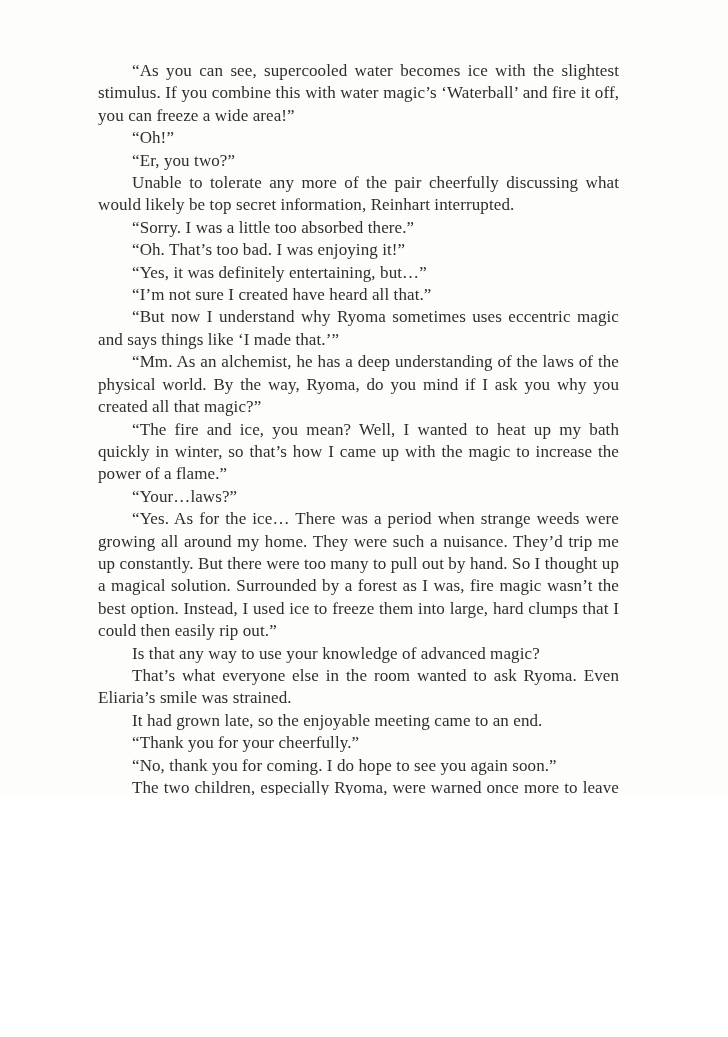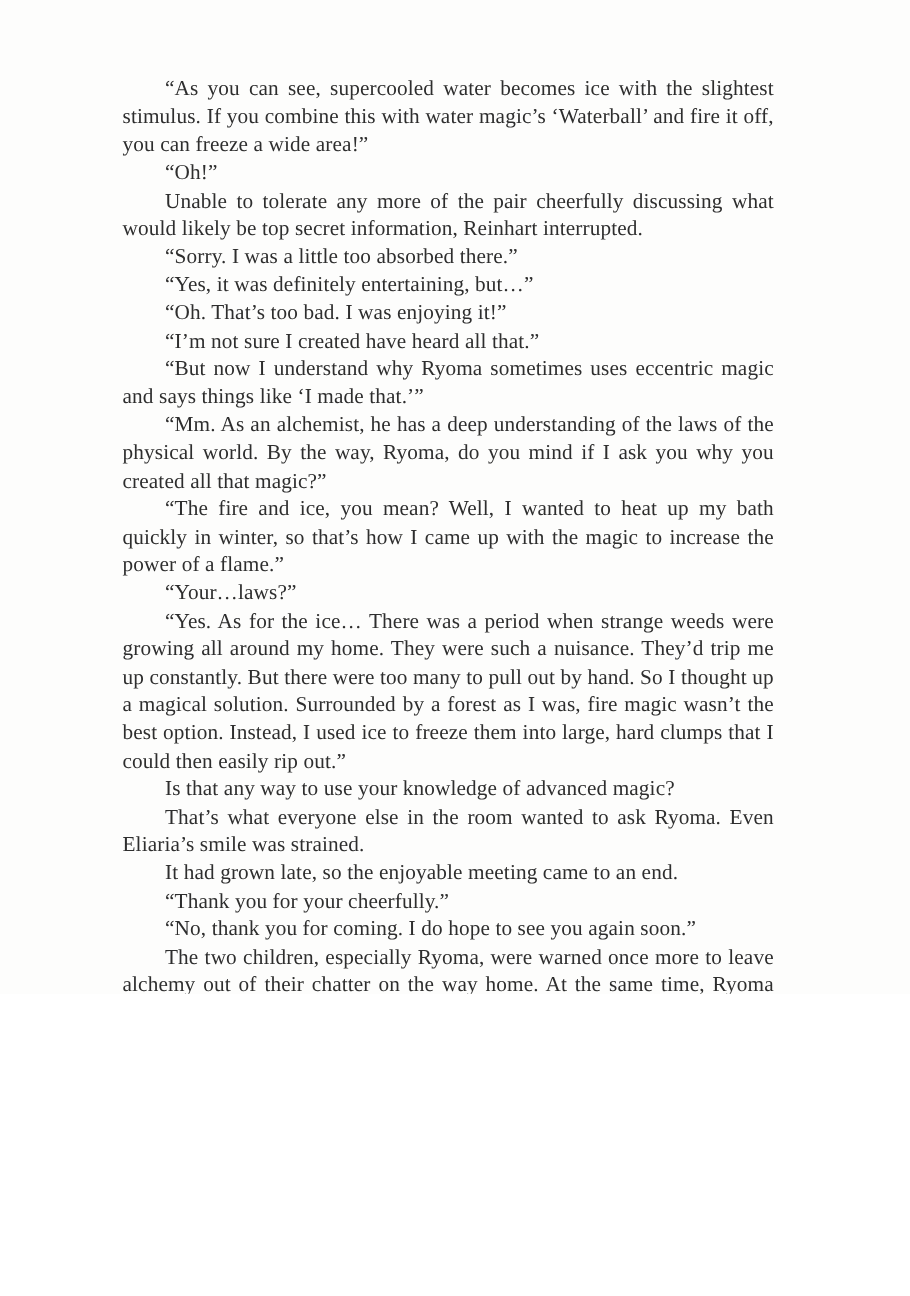--- a/index.html
+++ b/index.html
@@ -42,24 +42,25 @@
     border-bottom: 2px solid #1b1b1b;
   }
 </style>
 </head>
 <body>
 
 <div class="page">
   <div class="text-block">
     <p>“As you can see, supercooled water becomes ice with the slightest stimulus. If you combine this with water magic’s ‘Waterball’ and fire it off, you can freeze a wide area!”</p>
     <p>“Oh!”</p>
+    <p>“Er, you two?”</p>
     <p>Unable to tolerate any more of the pair cheerfully discussing what would likely be top secret information, Reinhart interrupted.</p>
     <p>“Sorry. I was a little too absorbed there.”</p>
+    <p>“Oh. That’s too bad. I was enjoying it!”</p>
     <p>“Yes, it was definitely entertaining, but…”</p>
-    <p>“Oh. That’s too bad. I was enjoying it!”</p>
     <p>“I’m not sure I created have heard all that.”</p>
     <p>“But now I understand why Ryoma sometimes uses eccentric magic and says things like ‘I made that.’”</p>
     <p>“Mm. As an alchemist, he has a deep understanding of the laws of the physical world. By the way, Ryoma, do you mind if I ask you why you created all that magic?”</p>
     <p>“The fire and ice, you mean? Well, I wanted to heat up my bath quickly in winter, so that’s how I came up with the magic to increase the power of a flame.”</p>
     <p>“Your…laws?”</p>
     <p>“Yes. As for the ice… There was a period when strange weeds were growing all around my home. They were such a nuisance. They’d trip me up constantly. But there were too many to pull out by hand. So I thought up a magical solution. Surrounded by a forest as I was, fire magic wasn’t the best option. Instead, I used ice to freeze them into large, hard clumps that I could then easily rip out.”</p>
     <p class="italic">Is that any way to use your knowledge of advanced magic?</p>
     <p>That’s what everyone else in the room wanted to ask Ryoma. Even Eliaria’s smile was strained.</p>
     <p>It had grown late, so the enjoyable meeting came to an end.</p>
     <p>“Thank you for your cheerfully.”</p>

